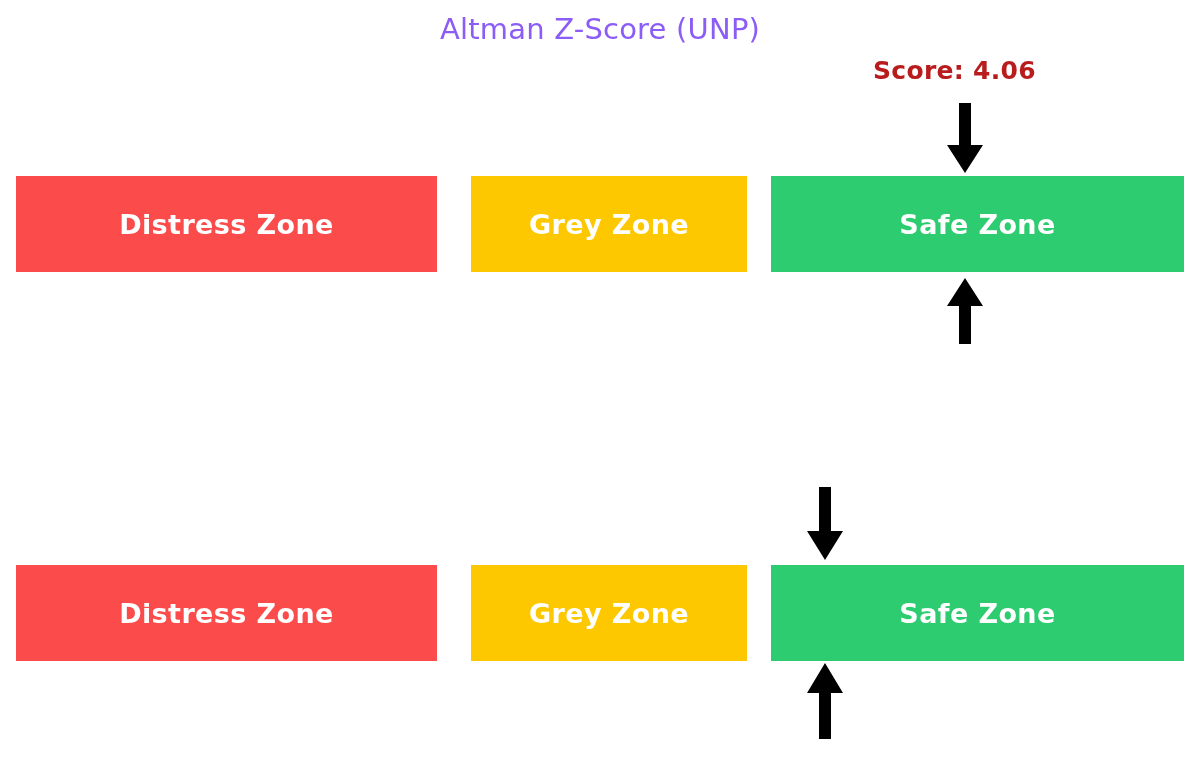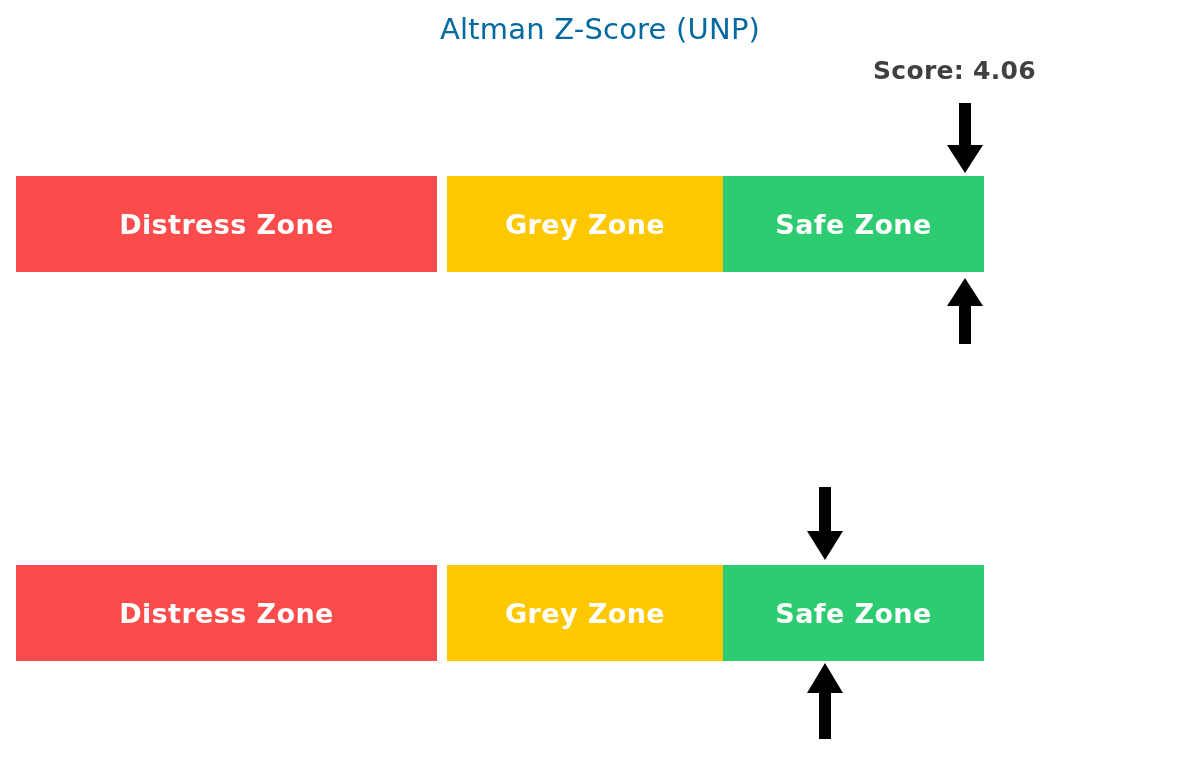--- a/index.html
+++ b/index.html
@@ -21,33 +21,33 @@
     width: 1200px;
   }
   #panel-unp { top: 0px; height: 387px; }
   #panel-wab { top: 387px; height: 387px; }
 
   .chart-title {
     position: absolute;
     left: 0;
     width: 1200px;
     text-align: center;
-    color: #0369a1;
+    color: #8b5cf6;
     font-family: "DejaVu Sans", sans-serif;
     font-size: 29px;
     font-weight: 400;
     letter-spacing: 0.2px;
     white-space: nowrap;
   }
   #title-unp { top: 12px; }
   #title-wab { top: 12px; }
 
   .score-label {
     position: absolute;
-    color: #404040;
+    color: #b91c1c;
     font-family: "DejaVu Sans", sans-serif;
     font-size: 25px;
     font-weight: bold;
     white-space: nowrap;
     letter-spacing: 0.3px;
   }
   #score-unp { top: 56px; left: 873px; }
   #score-wab { top: 57px; left: 731px; }
 
   .arrow {
@@ -56,23 +56,24 @@
   }
   #arrow-down-unp { left: 943px; top: 103px; height: 70px; }
   #arrow-up-unp   { left: 943px; top: 278px; height: 66px; }
   #arrow-down-wab { left: 803px; top: 100px; height: 73px; }
   #arrow-up-wab   { left: 803px; top: 276px; height: 76px; }
   .arrow svg { display: block; width: 100%; height: 100%; }
 
   .zone-bar {
     position: absolute;
     left: 16px;
-    width: 968px;
+    width: 1168px;
     height: 96px;
     display: flex;
+    gap: 24px;
   }
   #bar-unp { top: 176px; }
   #bar-wab { top: 178px; }
 
   .zone {
     height: 100%;
     display: flex;
     align-items: center;
     justify-content: center;
     color: #ffffff;

